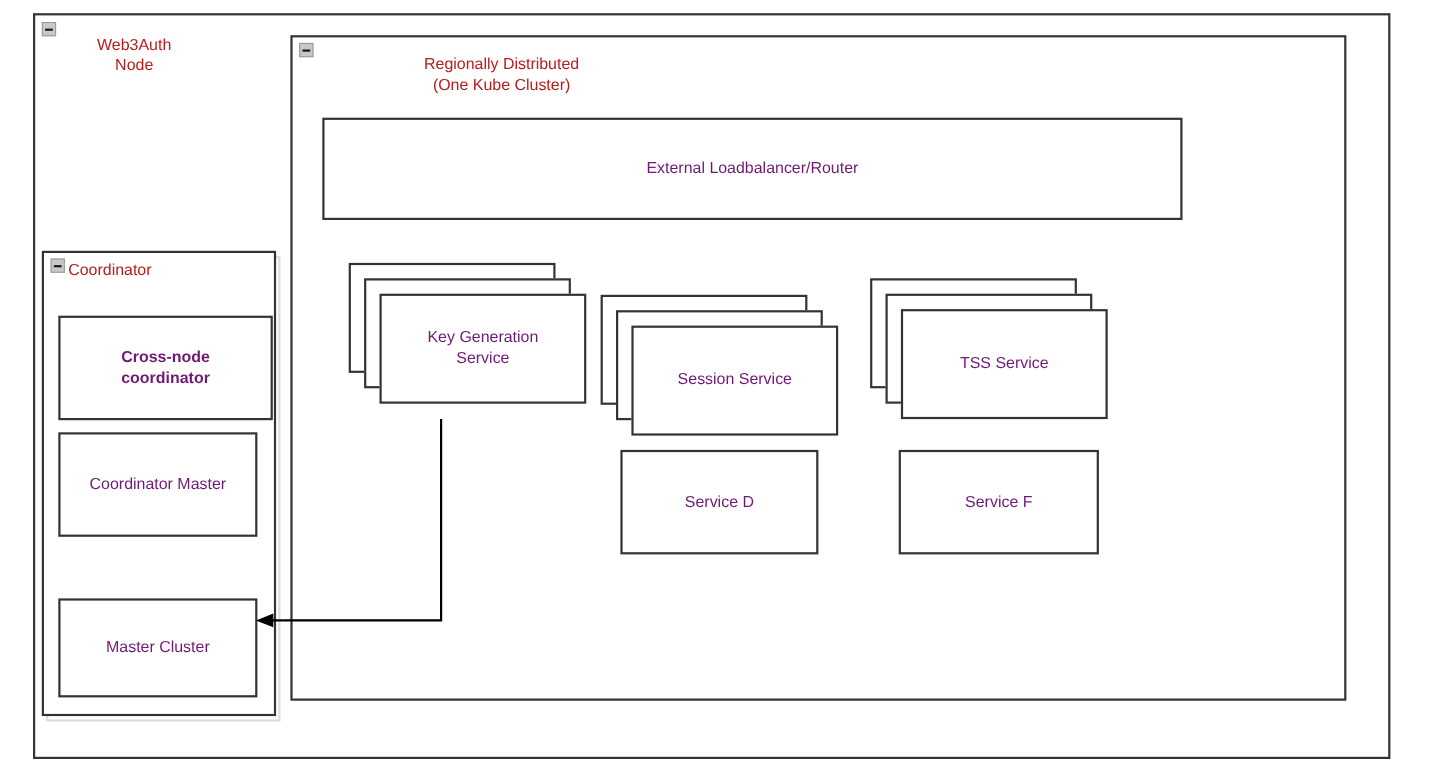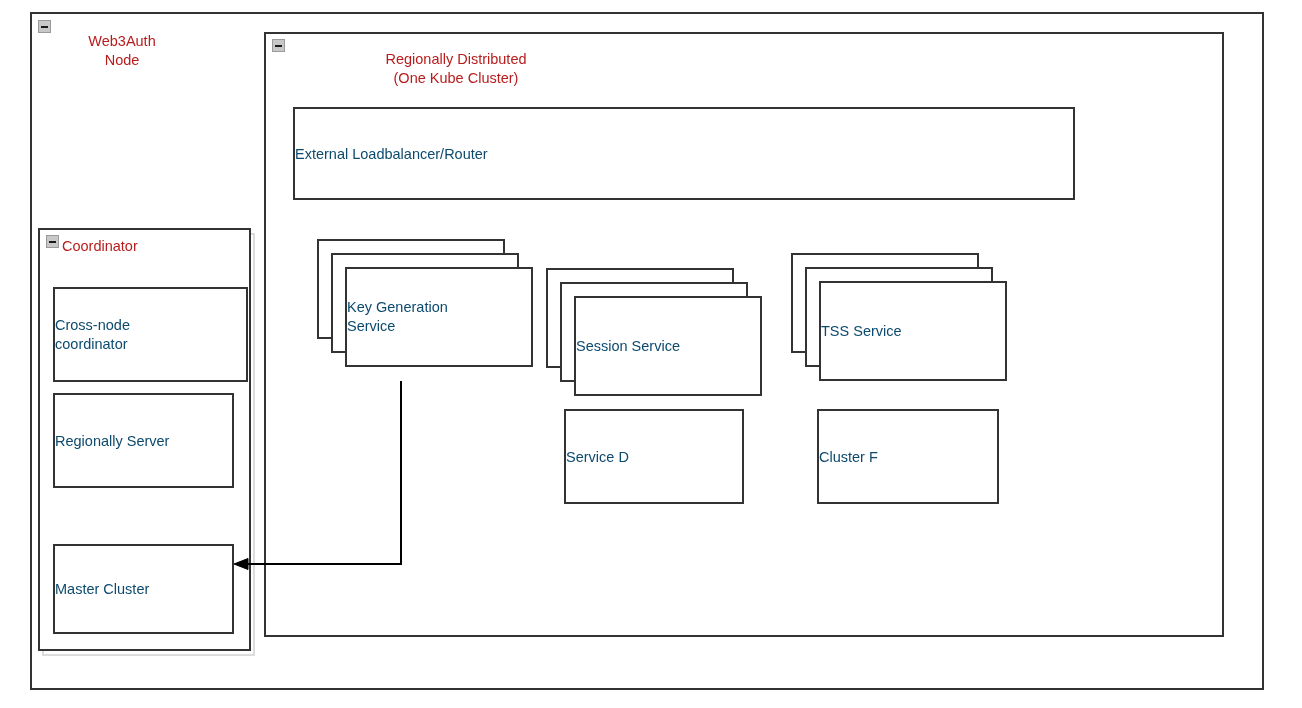--- a/index.html
+++ b/index.html
@@ -59,22 +59,23 @@
     white-space: pre;
   }
 
   
   .box-label {
     position: absolute;
     left: 0;
     right: 0;
     top: 50%;
     transform: translateY(-50%);
+    text-align: center;
     font-size: 14.5px;
-    color: #0c4a6e;
+    color: #701a75;
     line-height: 19px;
     white-space: pre;
     pointer-events: none;
   }
 
   
   .panel-shadow {
     position: absolute;
     background: #ffffff;
     border: 2px solid #dcdcdc;
@@ -145,34 +146,34 @@
     <div class="layer" style="left:28px; top:28px; width:188px; height:100px;padding-left:20px;">
       <div class="box-label">TSS Service</div>
     </div>
   </div>
 
   <div class="box" style="left:564px; top:409px; width:180px; height:95px;">
     <div class="box-label">Service D</div>
   </div>
 
   <div class="box" style="left:817px; top:409px; width:182px; height:95px;">
-    <div class="box-label">Cluster F</div>
+    <div class="box-label">Service F</div>
   </div>
 
   <div class="panel-shadow" style="left:42px; top:233px; width:213px; height:423px;"></div>
   <div class="container-box" style="left:38px; top:228px; width:213px; height:423px;"></div>
   <div class="collapse-icon" style="left:46px; top:235px;"></div>
   <div class="container-title" style="left:62px; top:237px; width:130px; text-align:left;">Coordinator</div>
 
-  <div class="box" style="left:53px; top:287px; width:195px; height:95px;">
+  <div class="box" style="left:53px; top:287px; width:195px; height:95px;font-weight:bold;">
     <div class="box-label">Cross-node
 coordinator</div>
   </div>
   <div class="box" style="left:53px; top:393px; width:181px; height:95px;">
-    <div class="box-label">Regionally Server</div>
+    <div class="box-label">Coordinator Master</div>
   </div>
   <div class="box" style="left:53px; top:544px; width:181px; height:90px;">
     <div class="box-label">Master Cluster</div>
   </div>
 
   <svg class="connector" viewBox="0 0 1302 708" width="1302" height="708">
     <path d="M 401 381 L 401 564 L 240 564" fill="none" stroke="#000000" stroke-width="2"></path>
     <polygon points="234,564 248,558.5 248,569.5" fill="#000000" stroke="#000000" stroke-width="1"></polygon>
   </svg>
 

